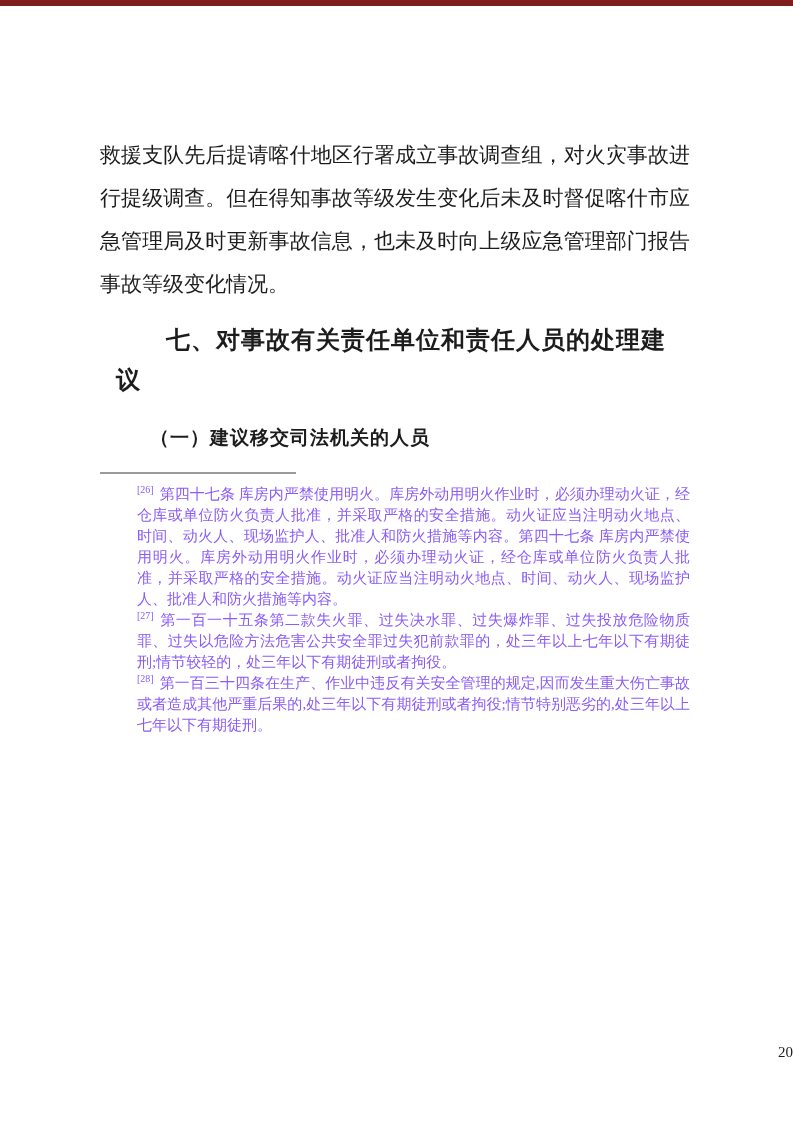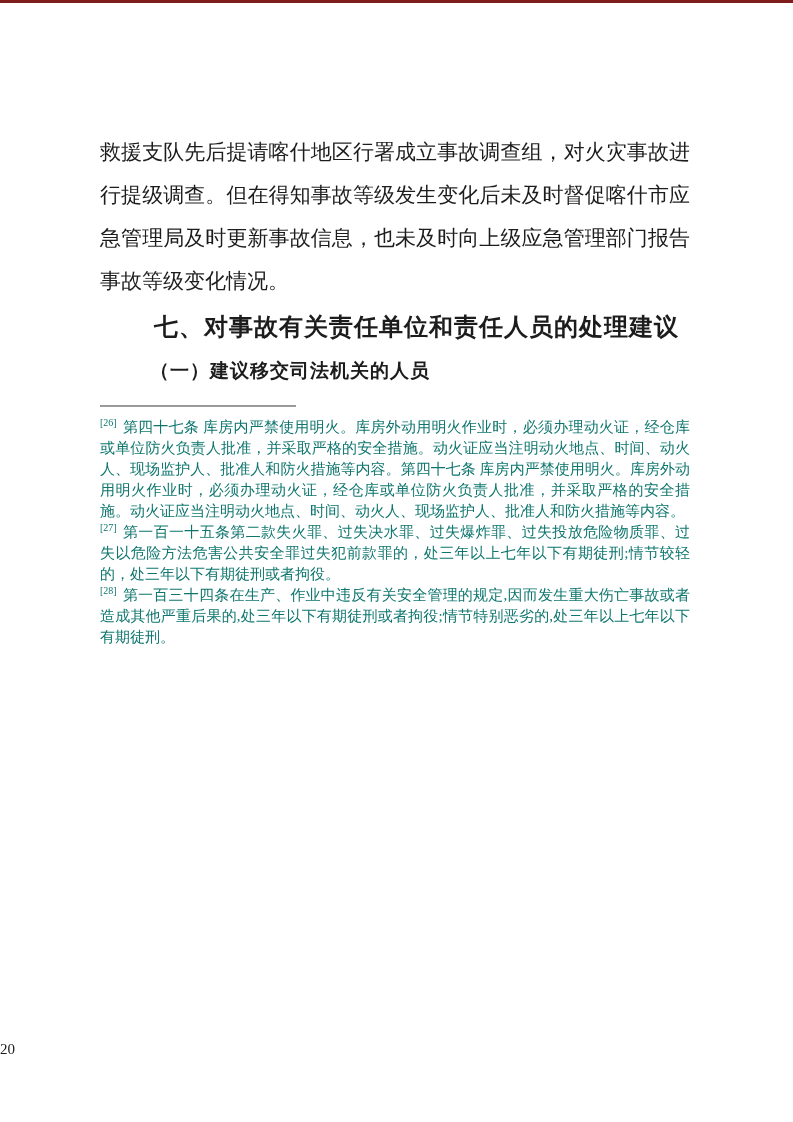--- a/index.html
+++ b/index.html
@@ -9,21 +9,21 @@
   }
   .page {
     position: relative;
     width: 793px;
     height: 1122px;
     background: #ffffff;
     color: #1c1c1c;
     font-family: "Liberation Serif", "DejaVu Serif", serif;
     overflow: hidden;
     box-sizing: border-box;
-    border-top: 3px solid #7f1d1d;
+    border-top: 6px solid #7f1d1d;
   }
   .content {
     position: absolute;
     left: 100px;
     top: 128px;
     width: 590px;
   }
   p { margin: 0; }
   .p-body {
     font-size: 21px;
@@ -32,27 +32,27 @@
     text-justify: inter-character;
   }
   .p-num {
     font-size: 21px;
     line-height: 37px;
     text-align: justify;
     text-justify: inter-character;
     text-indent: 26px;
   }
   .h-section {
-    font-family: Liberation Sans, sans-serif;
+    font-family: Liberation Mono, monospace;
     font-weight: 700;
     font-size: 24px;
     line-height: 40px;
     text-indent: 50px;
     letter-spacing: 1px;
-    margin: 4px;
+    margin: 16px;
   }
   .h-subsection {
     font-family: "Liberation Serif", "DejaVu Serif", serif;
     font-weight: 700;
     font-size: 19px;
     line-height: 40px;
     text-indent: 50px;
     letter-spacing: 1px;
     margin: 0;
   }
@@ -66,35 +66,36 @@
     width: 196px;
     border: none;
     border-top: 2px solid #9a9a9a;
     margin: 14px 0 10px 0;
   }
   .footnotes {
     font-size: 15px;
     line-height: 21px;
     text-align: justify;
     text-justify: inter-character;
-    color: #0f766e;
+    color: #8b5cf6;
+    margin-left: 37px;
   }
   .footnote { margin: 0; }
   .footnote sup.fn-marker {
     font-size: 10px;
     vertical-align: super;
     line-height: 0;
     margin-right: 6px;
   }
   .page-number {
     position: absolute;
     left: 0;
     right: 0;
     top: 1038px;
-    text-align: left;
+    text-align: right;
     font-size: 15px;
     color: #1c1c1c;
   }
 </style>
 </head>
 <body>
 
 <div class="page">
   <div class="content">
 

